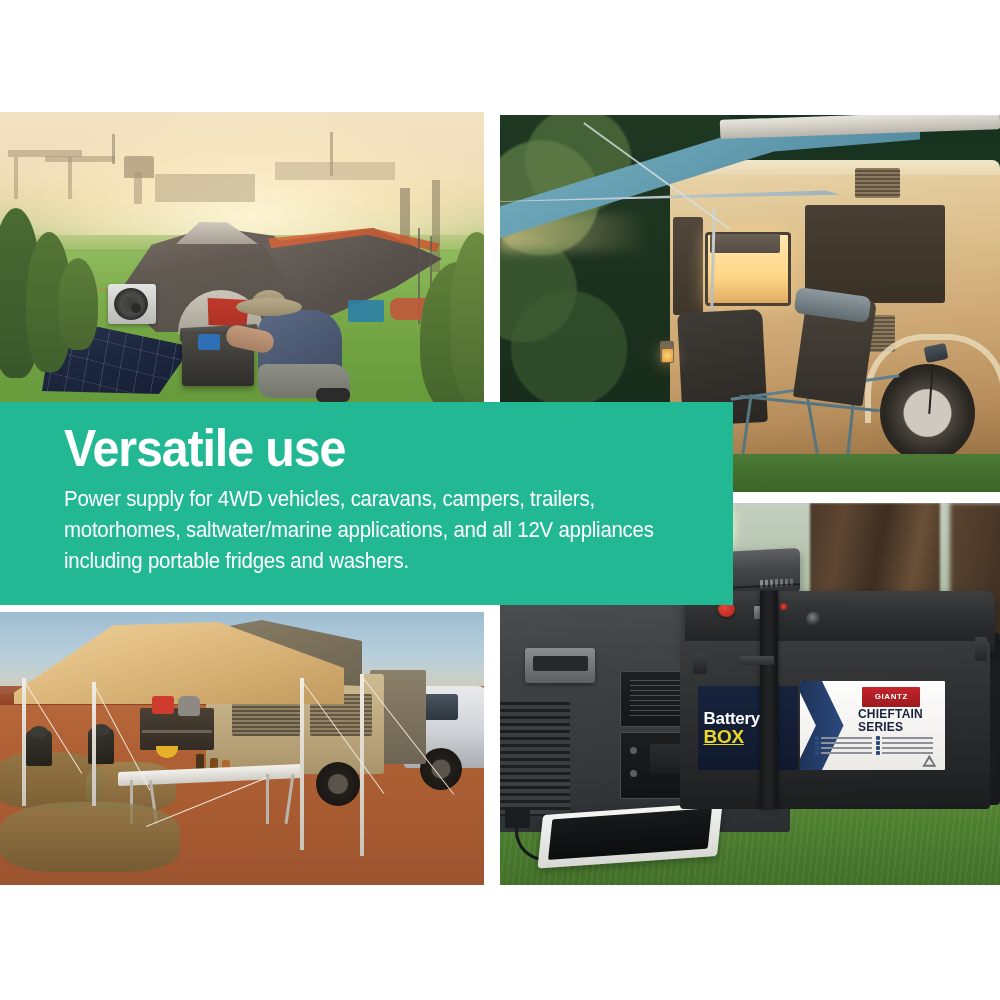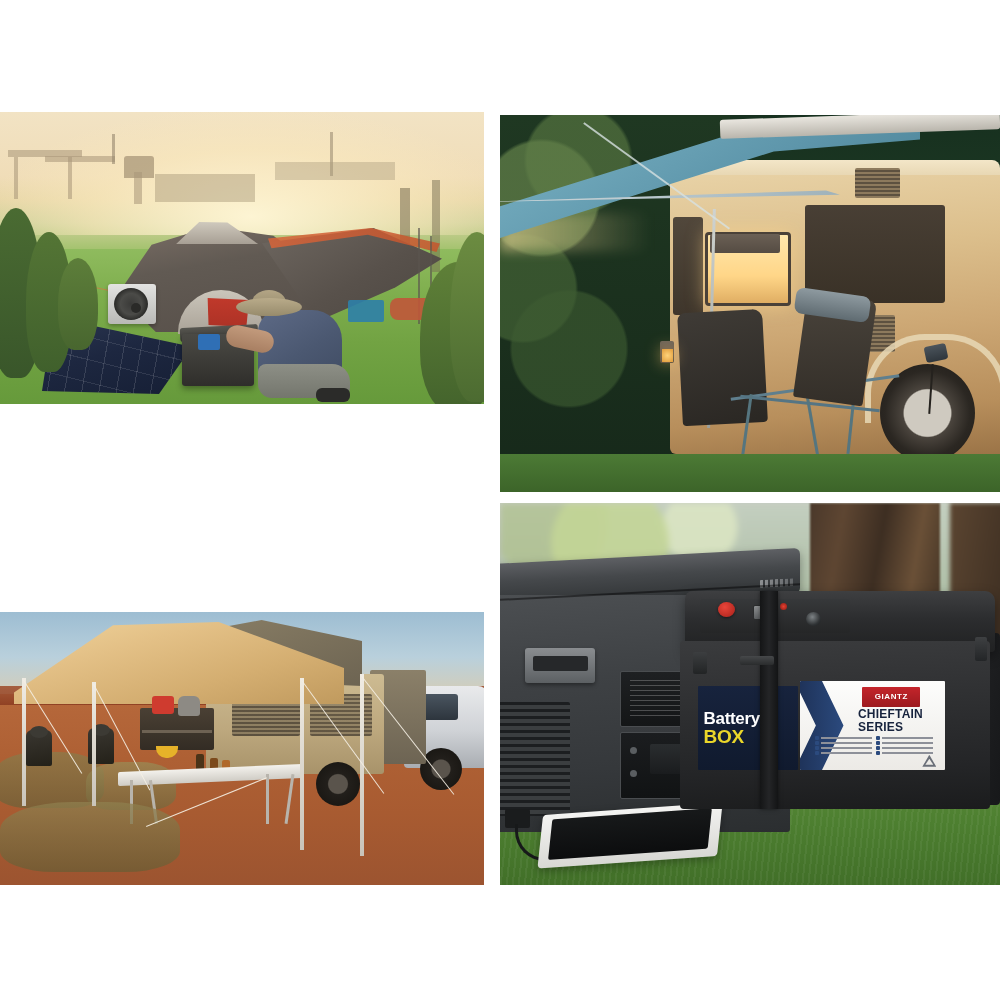--- a/index.html
+++ b/index.html
@@ -318,21 +318,21 @@
     background:linear-gradient(180deg,#3c3e40,#222425);border-radius:2px;}
   .bb-handle-r{position:absolute;left:95%;top:35%;width:12px;height:24px;
     background:linear-gradient(180deg,#3e4042,#232527);border-radius:2px;}
   
   .bb-navy{position:absolute;left:39.5%;top:48%;width:20%;height:22%;
     background:linear-gradient(180deg,#17233d,#101a2e);border-radius:1px;
     display:flex;flex-direction:column;justify-content:center;padding-left:6px;box-sizing:border-box;}
   .bb-navy .t1{color:#ffffff;font-weight:bold;font-size:17px;line-height:1;letter-spacing:-.3px;
     font-family:"Liberation Sans", sans-serif;}
   .bb-navy .t2{color:#ead62a;font-weight:bold;font-size:19px;line-height:1.05;letter-spacing:-.3px;
-    font-family:"Liberation Sans", sans-serif;}
+    font-family:"Liberation Sans", sans-serif;text-decoration:underline;}
   .bb-white{position:absolute;left:60%;top:46.5%;width:29%;height:23.5%;
     background:linear-gradient(180deg,#fdfdfc,#eceae6);border-radius:1px;overflow:hidden;}
   .bb-chev{position:absolute;left:-4%;top:0;width:34%;height:100%;
     background:linear-gradient(90deg,#1d3055,#2b4a7e);
     clip-path:polygon(0 0,56% 0,100% 50%,56% 100%,0 100%,44% 50%);}
   .bb-giantz{position:absolute;left:43%;top:7%;width:40%;height:22%;
     background:linear-gradient(180deg,#c4252b,#9c1a1f);border-radius:1px;
     display:flex;align-items:center;justify-content:center;}
   .bb-giantz span{color:#fff;font-weight:bold;font-size:8px;letter-spacing:.6px;
     font-family:"Liberation Sans", sans-serif;}
@@ -596,14 +596,18 @@
             <u></u>
           </div>
       </div>
       <div class="bb-tri"></div>
     </div>
 
     <div class="bb-strap"></div>
     <div class="bb-strap-buckle"></div>
   </div>
 
+  <div id="banner">
+    <h1 id="banner-heading">Versatile use</h1>
+    <p id="banner-body">Power supply for 4WD vehicles, caravans, campers, trailers, motorhomes, saltwater/marine applications, and all 12V appliances including portable fridges and washers.</p>
+  </div>
 
 </div>
 
 </body></html>

